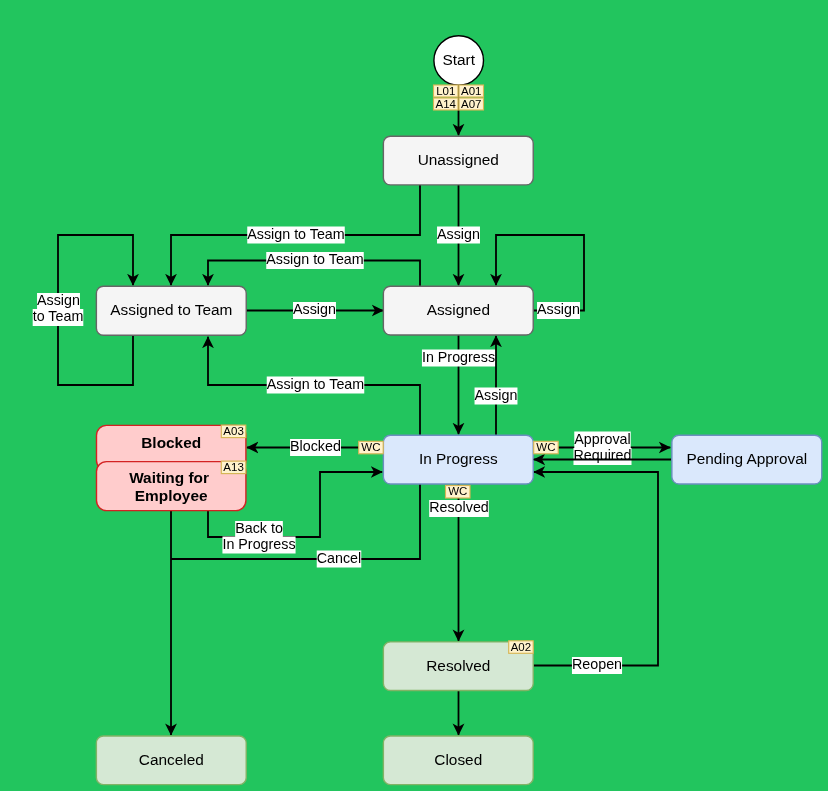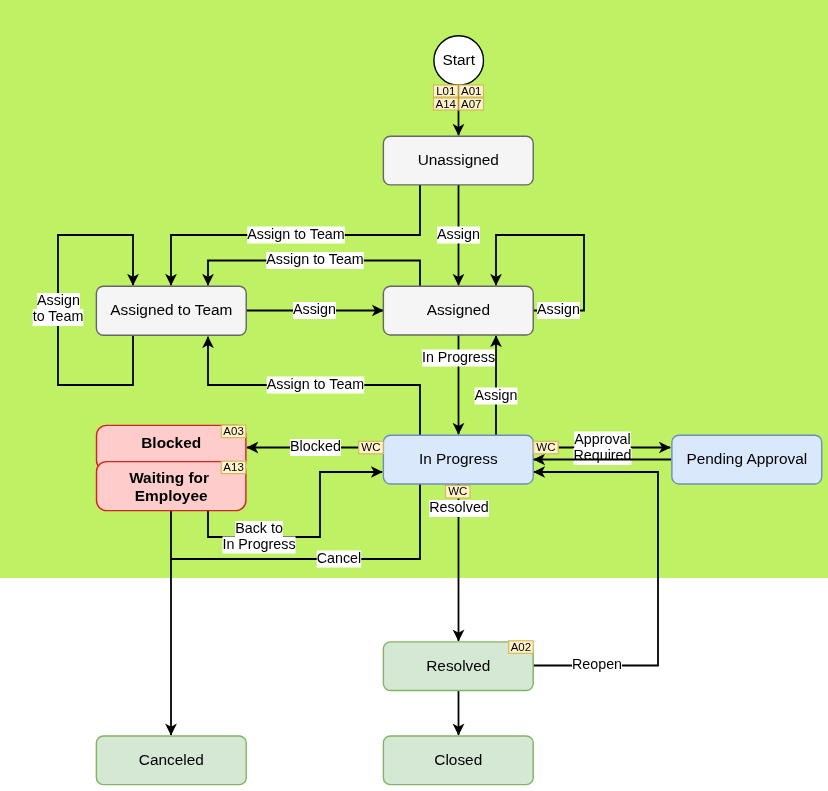--- a/index.html
+++ b/index.html
@@ -1,19 +1,19 @@
 <!DOCTYPE html>
 <html><head>
 <meta charset="utf-8">
 <style>
 
   html,body{margin:0;padding:0;background:#ffffff;}
   body{width:828px;height:791px;overflow:hidden;
        font-family:"Liberation Sans",sans-serif;-webkit-font-smoothing:antialiased;}
-  #diagram{position:relative;width:828px;height:578px;background:#bef264;}
+  #diagram{position:relative;width:828px;height:791px;background:#22c55e;}
   svg{display:block;}
   .edge-line{fill:none;stroke:#000000;stroke-width:1.8;}
   .node-shape{stroke-width:1.4;}
   .node-label{font-family:"Liberation Sans",sans-serif;font-size:15.4px;fill:#000;
               text-anchor:middle;dominant-baseline:middle;}
   .node-label.bold{font-weight:bold;}
   .edge-label{font-family:"Liberation Sans",sans-serif;font-size:14.3px;fill:#000;
               text-anchor:middle;dominant-baseline:middle;}
   .badge-rect{fill:#fff2cc;stroke:#d6b656;stroke-width:1.15;}
   .badge-text{font-family:"Liberation Sans",sans-serif;font-size:11.5px;fill:#000;

